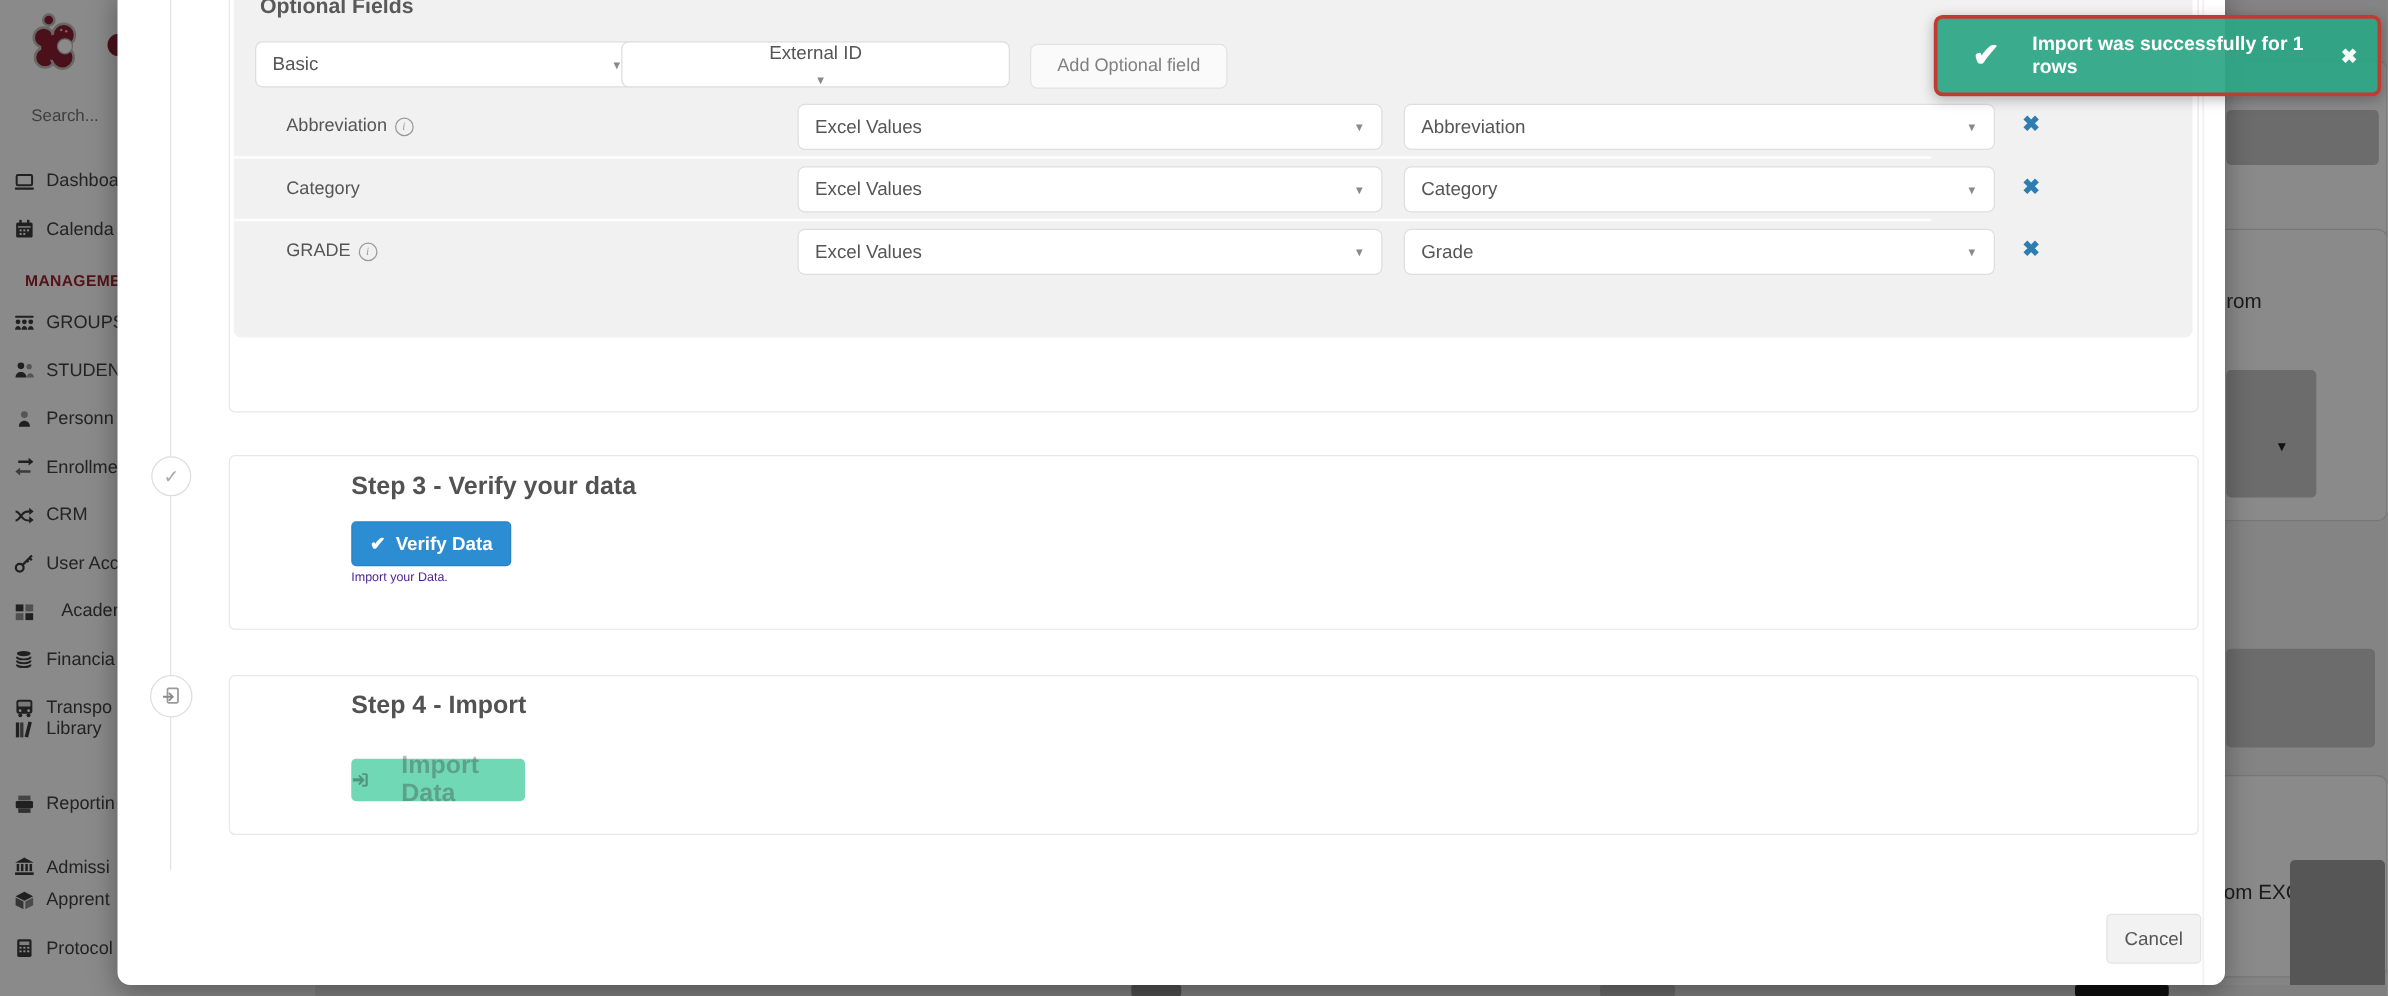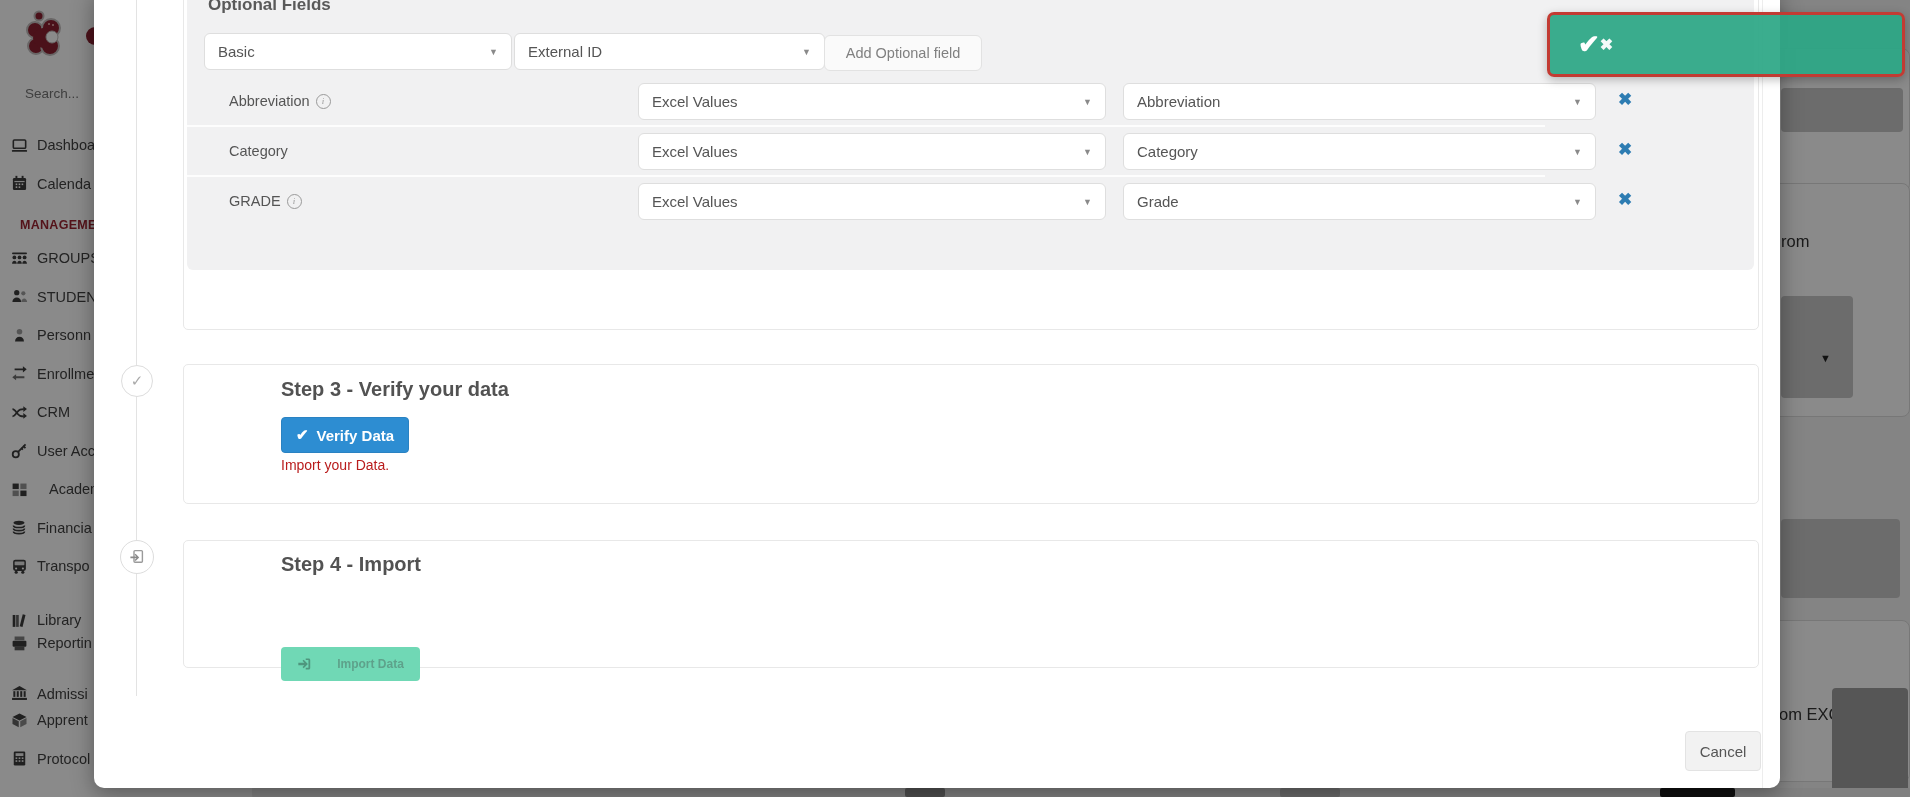--- a/index.html
+++ b/index.html
@@ -56,23 +56,23 @@
             font-family:"Liberation Serif",serif;}
   .frow .sel{height:35px;top:6px;}
   .frow .sel.src{left:451px;width:440px;}
   .frow .sel.tgt{left:936px;width:445px;}
   .xbtn{position:absolute;left:1424px;top:8px;width:28px;height:28px;display:flex;align-items:center;
         justify-content:center;color:var(--x-blue,#2d7cb2);font-weight:bold;font-size:17px;cursor:pointer;}
   .step-title{position:absolute;left:97px;color:#525252;font-size:20px;font-weight:bold;}
   .btn-primary{position:absolute;background:var(--primary-blue,#2d8dd2);border:1px solid #2a82c2;border-radius:4px;
                color:#fff;font-size:15px;font-weight:bold;display:flex;align-items:center;justify-content:center;gap:8px;cursor:pointer;}
   .btn-mint{position:absolute;background:var(--mint,#70d8b5);border-radius:4px;color:rgba(60,60,60,0.35);
-            font-size:12px;font-weight:bold;display:flex;align-items:center;justify-content:center;gap:25px;cursor:default;margin-top:40px;}
+            font-size:20px;font-weight:bold;display:flex;align-items:center;justify-content:center;gap:25px;cursor:default;}
   .btn-mint .ic{color:rgba(40,70,60,0.45);display:inline-flex;width:15px;height:15px;}
-  .note{position:absolute;left:97px;color:#b91c1c;font-size:14px;}
+  .note{position:absolute;left:97px;color:#4c1d95;font-size:10px;}
   .btn-cancel{position:absolute;background:#f2f2f2;border:1px solid #e3e3e3;border-radius:4px;color:#555;
               font-size:15px;display:flex;align-items:center;justify-content:center;cursor:pointer;}
 
   
   .toast{position:absolute;left:1547px;top:12px;width:358px;height:65px;z-index:40;
          background:var(--toast-bg,rgba(44,167,133,0.93));border:3px solid var(--toast-border,#c23b33);
          border-radius:7px;box-sizing:border-box;display:flex;align-items:center;color:#fff;
          box-shadow:0 3px 10px rgba(0,0,0,.25);}
   .toast .chk{font-size:26px;font-weight:bold;margin-left:28px;}
   .toast .msg{font-size:15.5px;font-weight:bold;margin-left:26px;flex:1;}
@@ -224,21 +224,21 @@
                 <rect x="2" y="1.6" width="12" height="10.6" rx="2" fill="currentColor"></rect>
                 <rect x="3.4" y="3.2" width="9.2" height="3.6" rx="0.6" fill="#fff" opacity=".85"></rect>
                 <circle cx="4.8" cy="9.9" r="1" fill="#fff"></circle>
                 <circle cx="11.2" cy="9.9" r="1" fill="#fff"></circle>
                 <circle cx="4.9" cy="13.4" r="1.5" fill="currentColor"></circle>
                 <circle cx="11.1" cy="13.4" r="1.5" fill="currentColor"></circle>
               </svg>
             </span>
             <span>Transpo</span>
           </div>
-          <div class="nav-item" style="top: 479px;">
+          <div class="nav-item" style="top: 442px;">
             <span class="ic">
               <svg viewBox="0 0 16 16">
                 <rect x="1.6" y="2.8" width="2.5" height="11.2" fill="currentColor"></rect>
                 <rect x="4.8" y="2.8" width="2.5" height="11.2" fill="currentColor" opacity=".8"></rect>
                 <rect x="9.6" y="2.2" width="2.7" height="11.8" transform="rotate(14 10.9 8)" fill="currentColor"></rect>
               </svg>
             </span>
             <span>Library</span>
           </div>
           <div class="nav-item" style="top: 502px; justify-content: space-between;">
@@ -327,21 +327,21 @@
     </div>
 
     <div class="card" style="left:89px;top:4px;width:1574px;height:334px;">
       <div class="panel">
         <div class="panel-title">Optional Fields</div>
 
         <div class="sel" style="left:17px;top:40px;width:280px;height:35px;">
           <span>Basic</span>
           <span class="caret">▼</span>
         </div>
-        <div class="sel" style="left:327px;top:40px;width:283px;height:35px;">
+        <div class="sel" style="left:310px;top:40px;width:283px;height:35px;flex-direction:column;">
           <span>External ID</span>
           <span class="caret">▼</span>
         </div>
         <div class="btn-light" style="left:637px;top:42px;width:156px;height:34px;">
           <span>Add Optional field</span>
         </div>
 
         <div class="rows" id="field-rows">
   <div class="frow">
     <div class="flabel">
@@ -416,16 +416,17 @@
       </div>
     </div>
 
     <div class="btn-cancel" style="left:1591px;top:741px;width:74px;height:38px;">
       <span>Cancel</span>
     </div>
   </div>
 
   <div class="toast">
     <span class="chk">✔</span>
+    <span class="msg">Import was successfully for 1 rows</span>
     <span class="close">✖</span>
   </div>
 
 </div>
 
 </body></html>

